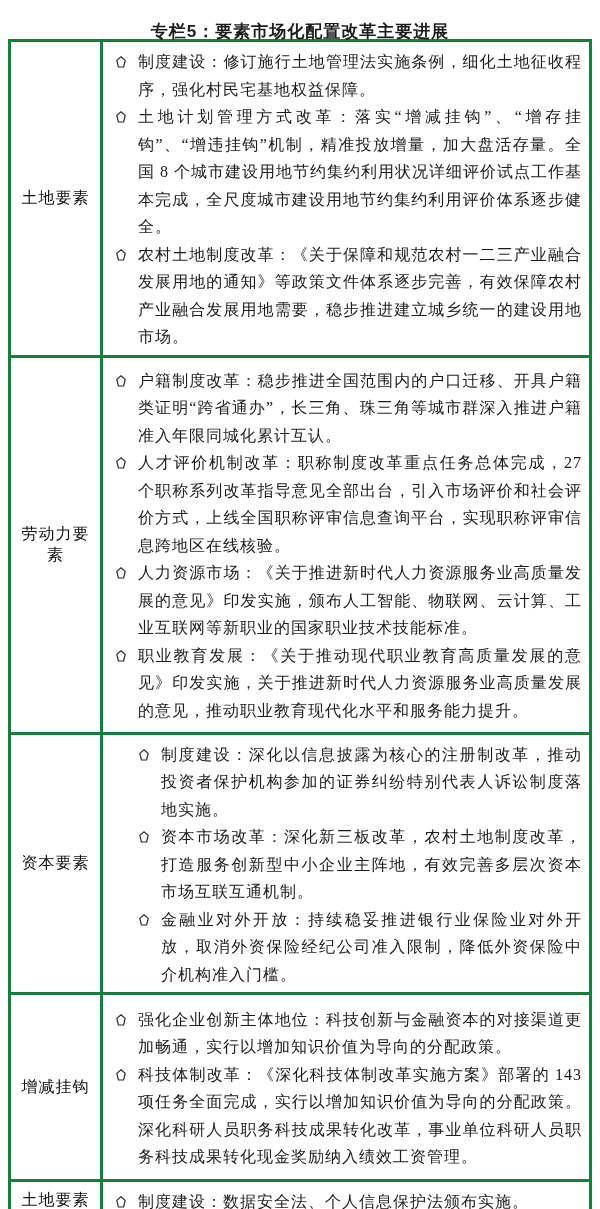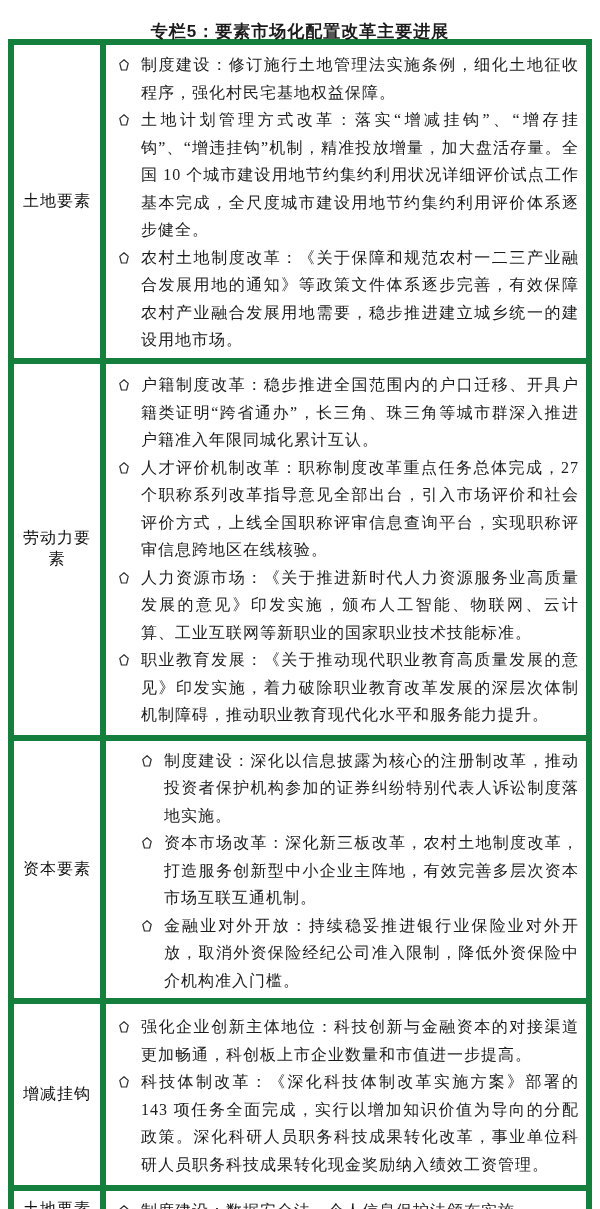--- a/index.html
+++ b/index.html
@@ -30,21 +30,21 @@
   table.progress-table {
     border-collapse: collapse;
     table-layout: fixed;
     width: 584px;
     margin-left: 8px;
     background: #ffffff;
     border: 2px solid #2b2b2b;
   }
   table.progress-table th,
   table.progress-table td {
-    border: 6px solid #15803d;
+    border: 3px solid #15803d;
     vertical-align: middle;
     box-sizing: border-box;
   }
   th.label-cell {
     width: 92px;
     text-align: center;
     font-family: "Liberation Sans", sans-serif;
     font-weight: normal;
     font-size: 16px;
     letter-spacing: 1px;
@@ -101,21 +101,21 @@
     </span>
     <span class="item-text">制度建设：修订施行土地管理法实施条例，细化土地征收程序，强化村民宅基地权益保障。</span>
   </div>
 
   <div class="item">
     <span class="bullet">
       <svg width="10" height="12" viewBox="0 0 10 12">
         <path d="M5 0.8 L9.2 4.4 L7.6 11 L2.4 11 L0.8 4.4 Z" fill="none" stroke="#2b2b2b" stroke-width="1.2"></path>
       </svg>
     </span>
-    <span class="item-text">土地计划管理方式改革：落实“增减挂钩”、“增存挂钩”、“增违挂钩”机制，精准投放增量，加大盘活存量。全国 10 个城市建设用地节约集约利用状况详细评价试点工作基本完成，全尺度城市建设用地节约集约利用评价体系逐步健全。</span>
+    <span class="item-text">土地计划管理方式改革：落实“增减挂钩”、“增存挂钩”、“增违挂钩”机制，精准投放增量，加大盘活存量。全国 8 个城市建设用地节约集约利用状况详细评价试点工作基本完成，全尺度城市建设用地节约集约利用评价体系逐步健全。</span>
   </div>
 
   <div class="item">
     <span class="bullet">
       <svg width="10" height="12" viewBox="0 0 10 12">
         <path d="M5 0.8 L9.2 4.4 L7.6 11 L2.4 11 L0.8 4.4 Z" fill="none" stroke="#2b2b2b" stroke-width="1.2"></path>
       </svg>
     </span>
     <span class="item-text">农村土地制度改革：《关于保障和规范农村一二三产业融合发展用地的通知》等政策文件体系逐步完善，有效保障农村产业融合发展用地需要，稳步推进建立城乡统一的建设用地市场。</span>
   </div>
@@ -151,21 +151,21 @@
     </span>
     <span class="item-text">人力资源市场：《关于推进新时代人力资源服务业高质量发展的意见》印发实施，颁布人工智能、物联网、云计算、工业互联网等新职业的国家职业技术技能标准。</span>
   </div>
 
   <div class="item">
     <span class="bullet">
       <svg width="10" height="12" viewBox="0 0 10 12">
         <path d="M5 0.8 L9.2 4.4 L7.6 11 L2.4 11 L0.8 4.4 Z" fill="none" stroke="#2b2b2b" stroke-width="1.2"></path>
       </svg>
     </span>
-    <span class="item-text">职业教育发展：《关于推动现代职业教育高质量发展的意见》印发实施，着力破除职业教育改革发展的深层次体制机制障碍，推动职业教育现代化水平和服务能力提升。</span>
+    <span class="item-text">职业教育发展：《关于推动现代职业教育高质量发展的意见》印发实施，关于推进新时代人力资源服务业高质量发展的意见，推动职业教育现代化水平和服务能力提升。</span>
   </div>
 </td>
   </tr>
 
   <tr>
     <th class="label-cell">资本要素</th>
     <td class="content-cell">
   <div class="item">
     <span class="bullet">
       <svg width="10" height="12" viewBox="0 0 10 12">
@@ -197,21 +197,21 @@
 
   <tr>
     <th class="label-cell">增减挂钩</th>
     <td class="content-cell">
   <div class="item">
     <span class="bullet">
       <svg width="10" height="12" viewBox="0 0 10 12">
         <path d="M5 0.8 L9.2 4.4 L7.6 11 L2.4 11 L0.8 4.4 Z" fill="none" stroke="#2b2b2b" stroke-width="1.2"></path>
       </svg>
     </span>
-    <span class="item-text">强化企业创新主体地位：科技创新与金融资本的对接渠道更加畅通，科创板上市企业数量和市值进一步提高。</span>
+    <span class="item-text">强化企业创新主体地位：科技创新与金融资本的对接渠道更加畅通，实行以增加知识价值为导向的分配政策。</span>
   </div>
 
   <div class="item">
     <span class="bullet">
       <svg width="10" height="12" viewBox="0 0 10 12">
         <path d="M5 0.8 L9.2 4.4 L7.6 11 L2.4 11 L0.8 4.4 Z" fill="none" stroke="#2b2b2b" stroke-width="1.2"></path>
       </svg>
     </span>
     <span class="item-text">科技体制改革：《深化科技体制改革实施方案》部署的 143 项任务全面完成，实行以增加知识价值为导向的分配政策。深化科研人员职务科技成果转化改革，事业单位科研人员职务科技成果转化现金奖励纳入绩效工资管理。</span>
   </div>

